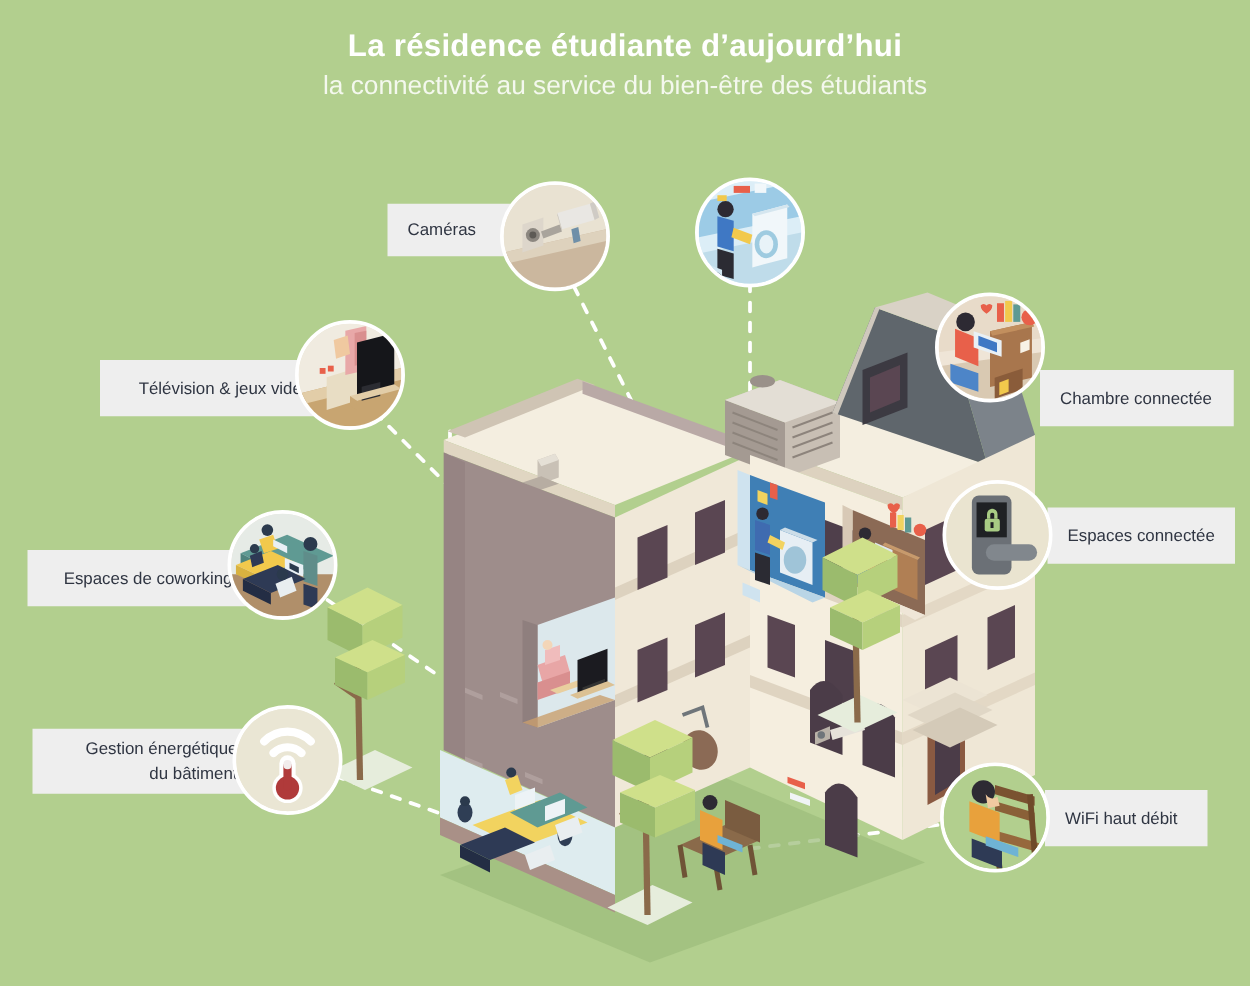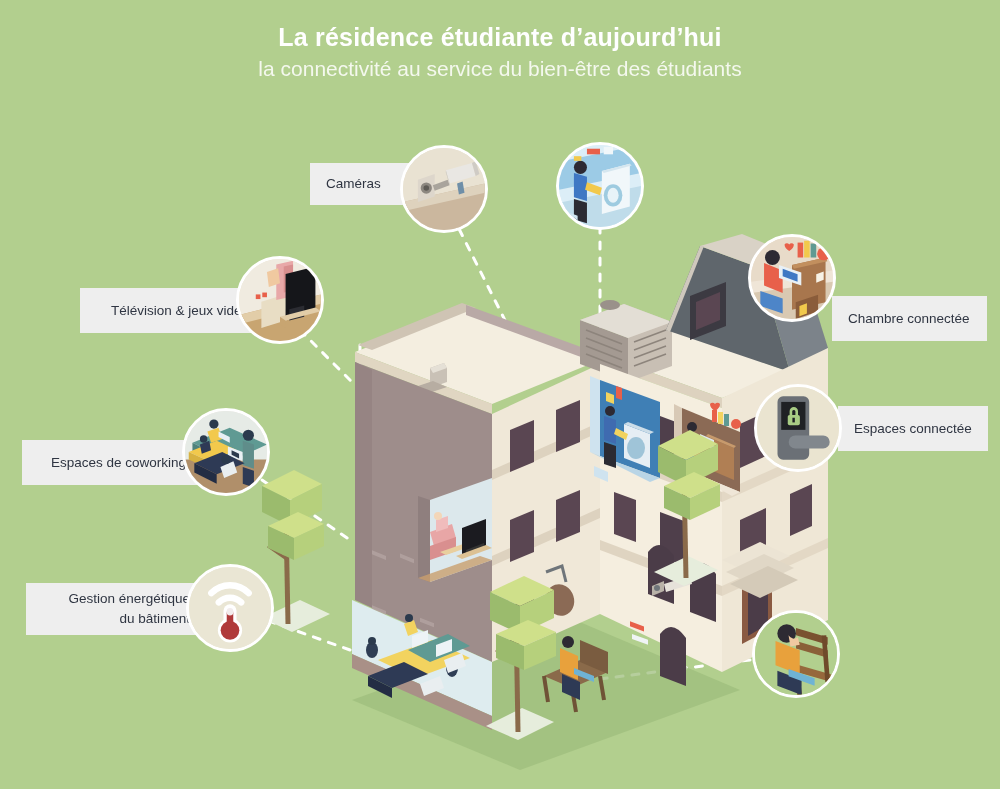--- a/index.html
+++ b/index.html
@@ -354,20 +354,23 @@
 
 
   <div class="label-box lb-left" style="left:832px; top:268px; width:155px; height:45px;margin-top:28px;">
     <span>Chambre connectée</span>
   </div>
 
   <div class="label-box lb-left" style="left:838px; top:406px; width:150px; height:45px;">
     <span>Espaces connectée</span>
   </div>
 
+  <div class="label-box lb-left" style="left:836px; top:632px; width:130px; height:45px;">
+    <span>WiFi haut débit</span>
+  </div>
 
   <div class="label-box lb-right" style="left:26px; top:583px; width:180px; height:52px;">
     <span>Gestion énergétique
 du bâtiment</span>
   </div>
 
   <div class="label-box lb-right" style="left:22px; top:440px; width:180px; height:45px;">
     <span>Espaces de coworking</span>
   </div>
 

